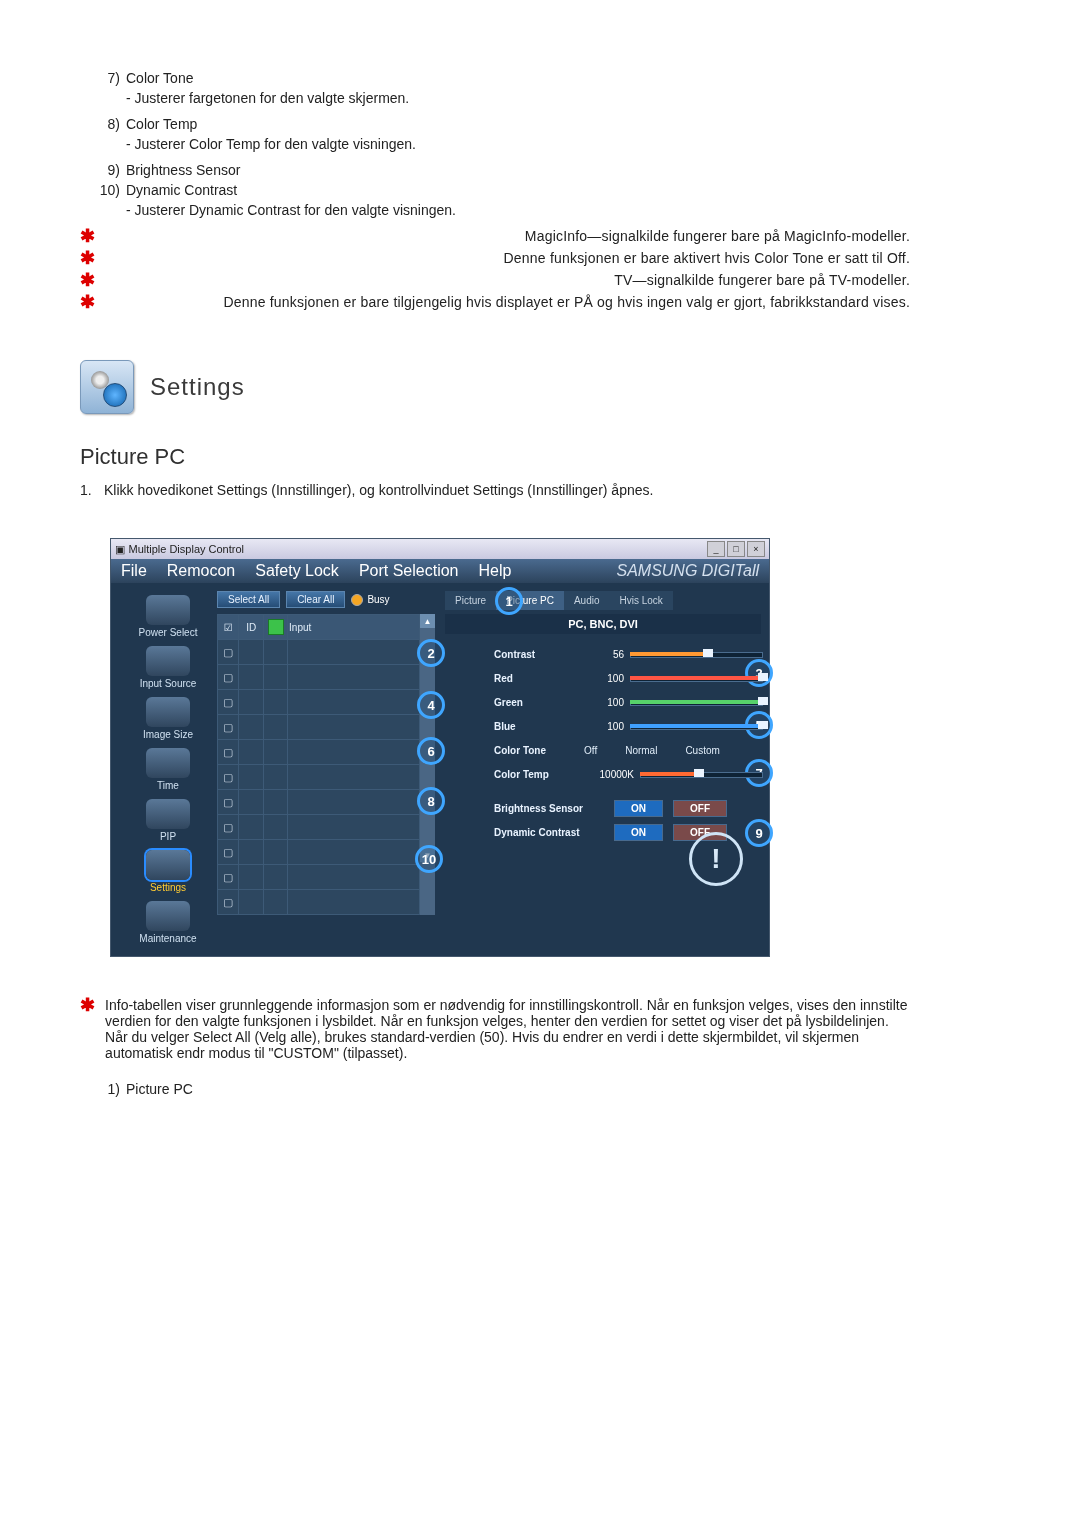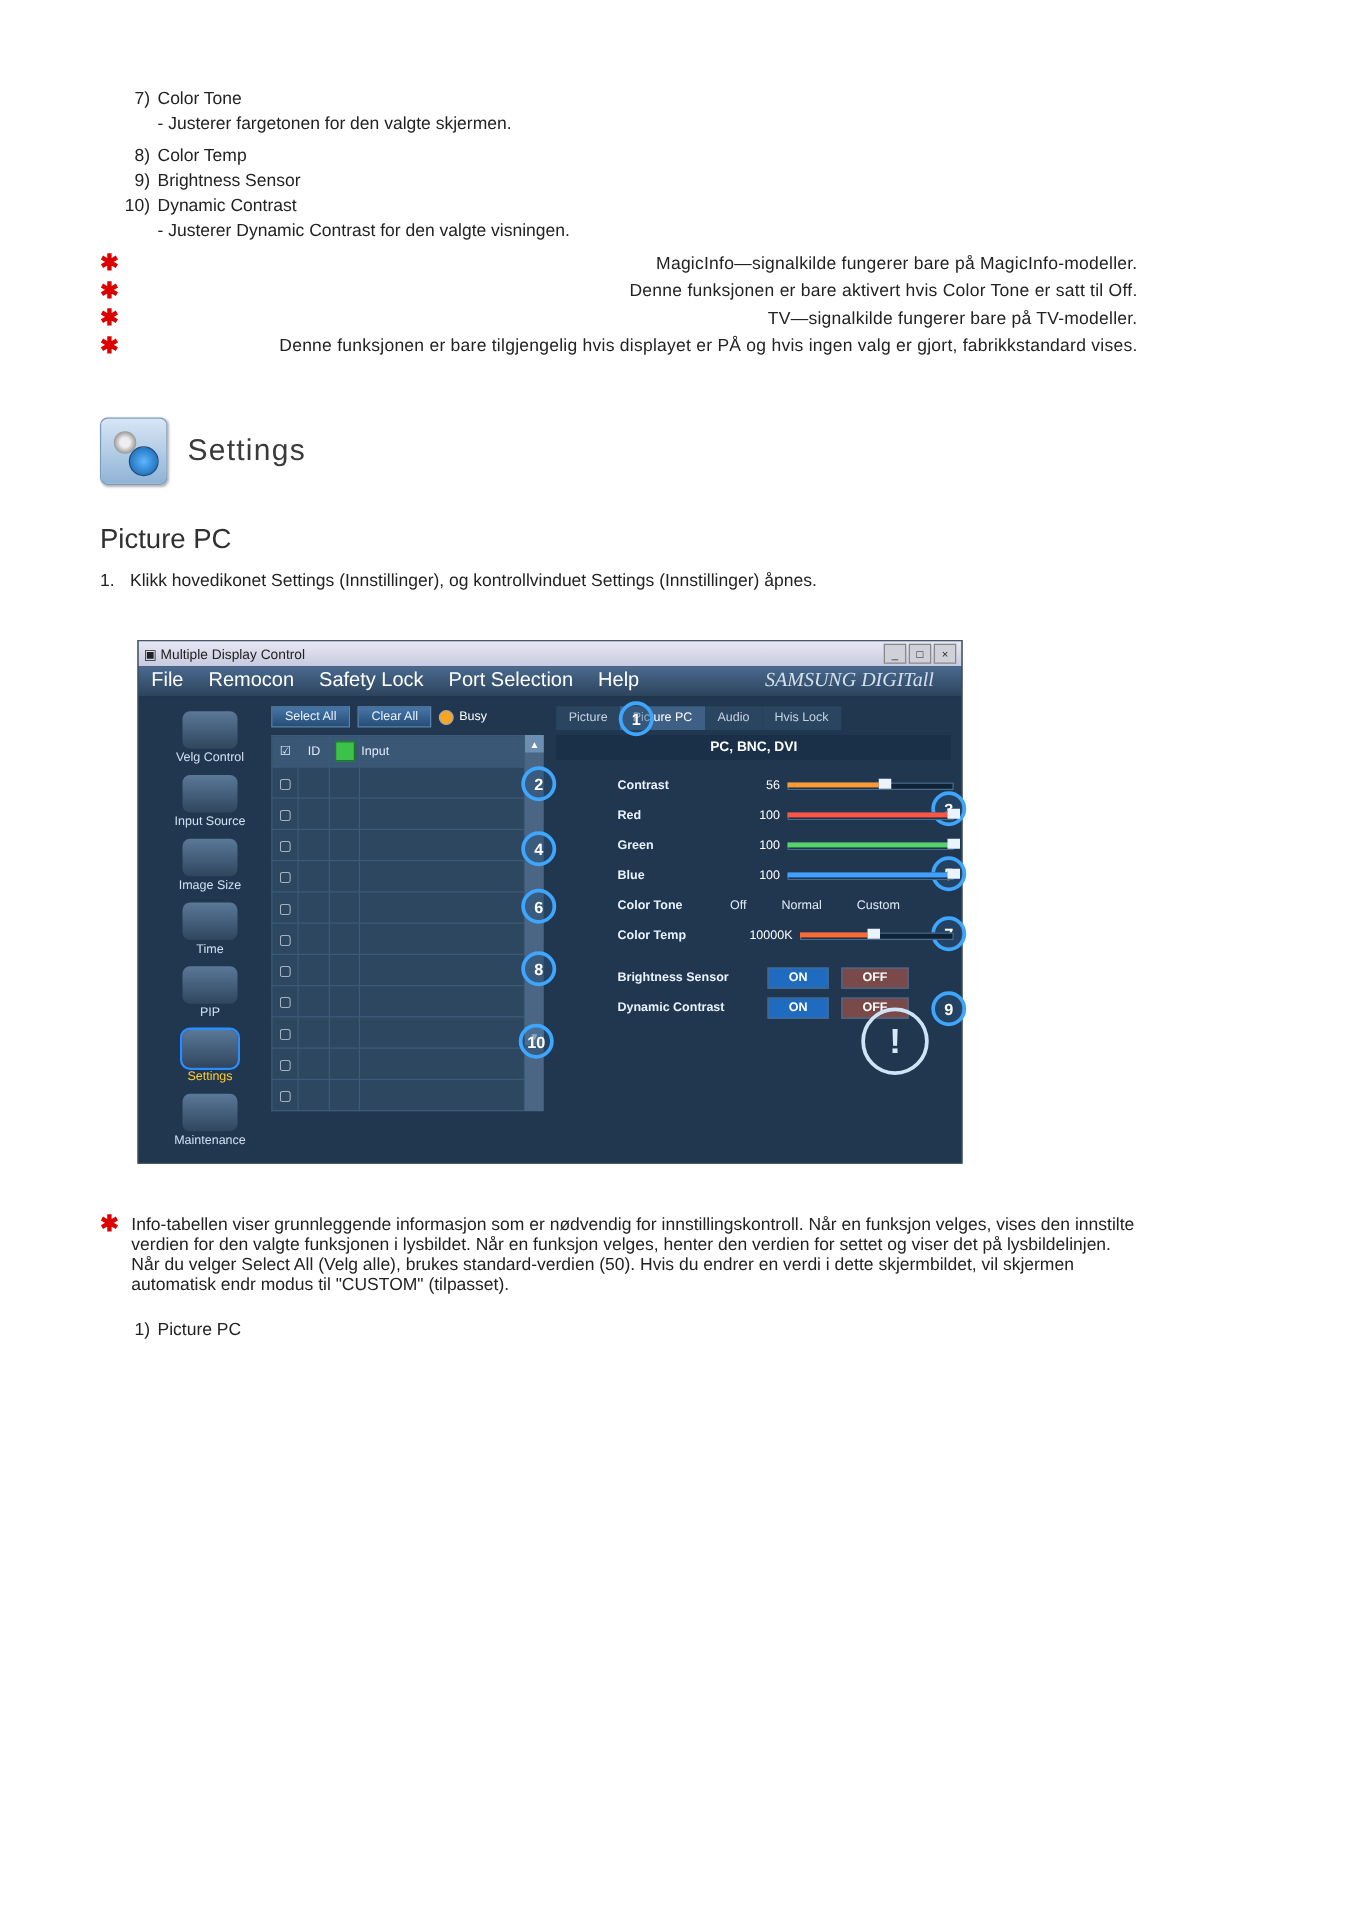--- a/index.html
+++ b/index.html
@@ -90,21 +90,21 @@
   }
   .titlebar{
     background: linear-gradient(#e8e8f4,#c9c9e0);
     height:20px; display:flex; align-items:center; justify-content:space-between;
     padding:0 4px; color:#222; font-size:11px;gap:12px;
   }
   .winbtns{ display:flex; gap:2px;}
   .wbtn{ width:16px;height:14px;background:#d0d0d8;border:1px solid #888;display:flex;align-items:center;justify-content:center;font-size:9px;}
   .menubar{ background:linear-gradient(#4a6a8f,#2c435c); height:24px; display:flex; align-items:center; color:#fff; font-size:16px;}
   .menubar span{ padding:0 10px;}
-  .menubar .brand{ margin-left:auto; padding-right:22px; color:#d4e0ee; font-style:italic;font-family:Liberation Serif, serif;}
+  .menubar .brand{ margin-left:auto; padding-right:10px; color:#d4e0ee; font-style:italic;}
   .body-area{ display:flex; background:#20374f; padding:8px; }
   .left-nav{ width:98px; display:flex; flex-direction:column; }
   .nav-item{ text-align:center; margin:4px 0; font-size:10px; color:#cfe0f0;}
   .nav-icon{ width:44px;height:30px;margin:0 auto 2px;background:linear-gradient(#5a7898,#30465e);border-radius:6px;}
   .nav-sel .nav-icon{ box-shadow:0 0 0 2px #2a8cff; }
   .nav-sel{ color:#ffcc33; }
   .mid{ width:218px; }
   .topbtns{ display:flex; align-items:center; gap:6px; margin-bottom:6px;}
   .tbtn{ padding:2px 10px; background:linear-gradient(#4576a8,#264d76); border:1px solid #5b85af; color:#e8f2ff; font-size:10px;}
   .busy{ display:flex; align-items:center; gap:4px; color:#fff; font-size:10px;}
@@ -154,20 +154,21 @@
         <div class="num">7)</div>
         <div class="body">Color Tone</div>
       </div>
     <div class="sub">- Justerer fargetonen for den valgte skjermen.</div>
   </div>
   <div>
     <div class="numlist">
         <div class="num">8)</div>
         <div class="body">Color Temp</div>
       </div>
+    <div class="sub">- Justerer Color Temp for den valgte visningen.</div>
   </div>
   <div>
     <div class="numlist">
         <div class="num">9)</div>
         <div class="body">Brightness Sensor</div>
       </div>
   </div>
   <div>
     <div class="numlist">
         <div class="num">10)</div>
@@ -225,21 +226,21 @@
       <span>Remocon</span>
       <span>Safety Lock</span>
       <span>Port Selection</span>
       <span>Help</span>
       <span class="brand">SAMSUNG DIGITall</span>
     </div>
     <div class="body-area">
       <div class="left-nav">
         <div class="nav-item">
             <div class="nav-icon"></div>
-            <div>Velg Control</div>
+            <div>Power Select</div>
           </div>
         <div class="nav-item">
             <div class="nav-icon"></div>
             <div>Input Source</div>
           </div>
         <div class="nav-item">
             <div class="nav-icon"></div>
             <div>Image Size</div>
           </div>
         <div class="nav-item">

